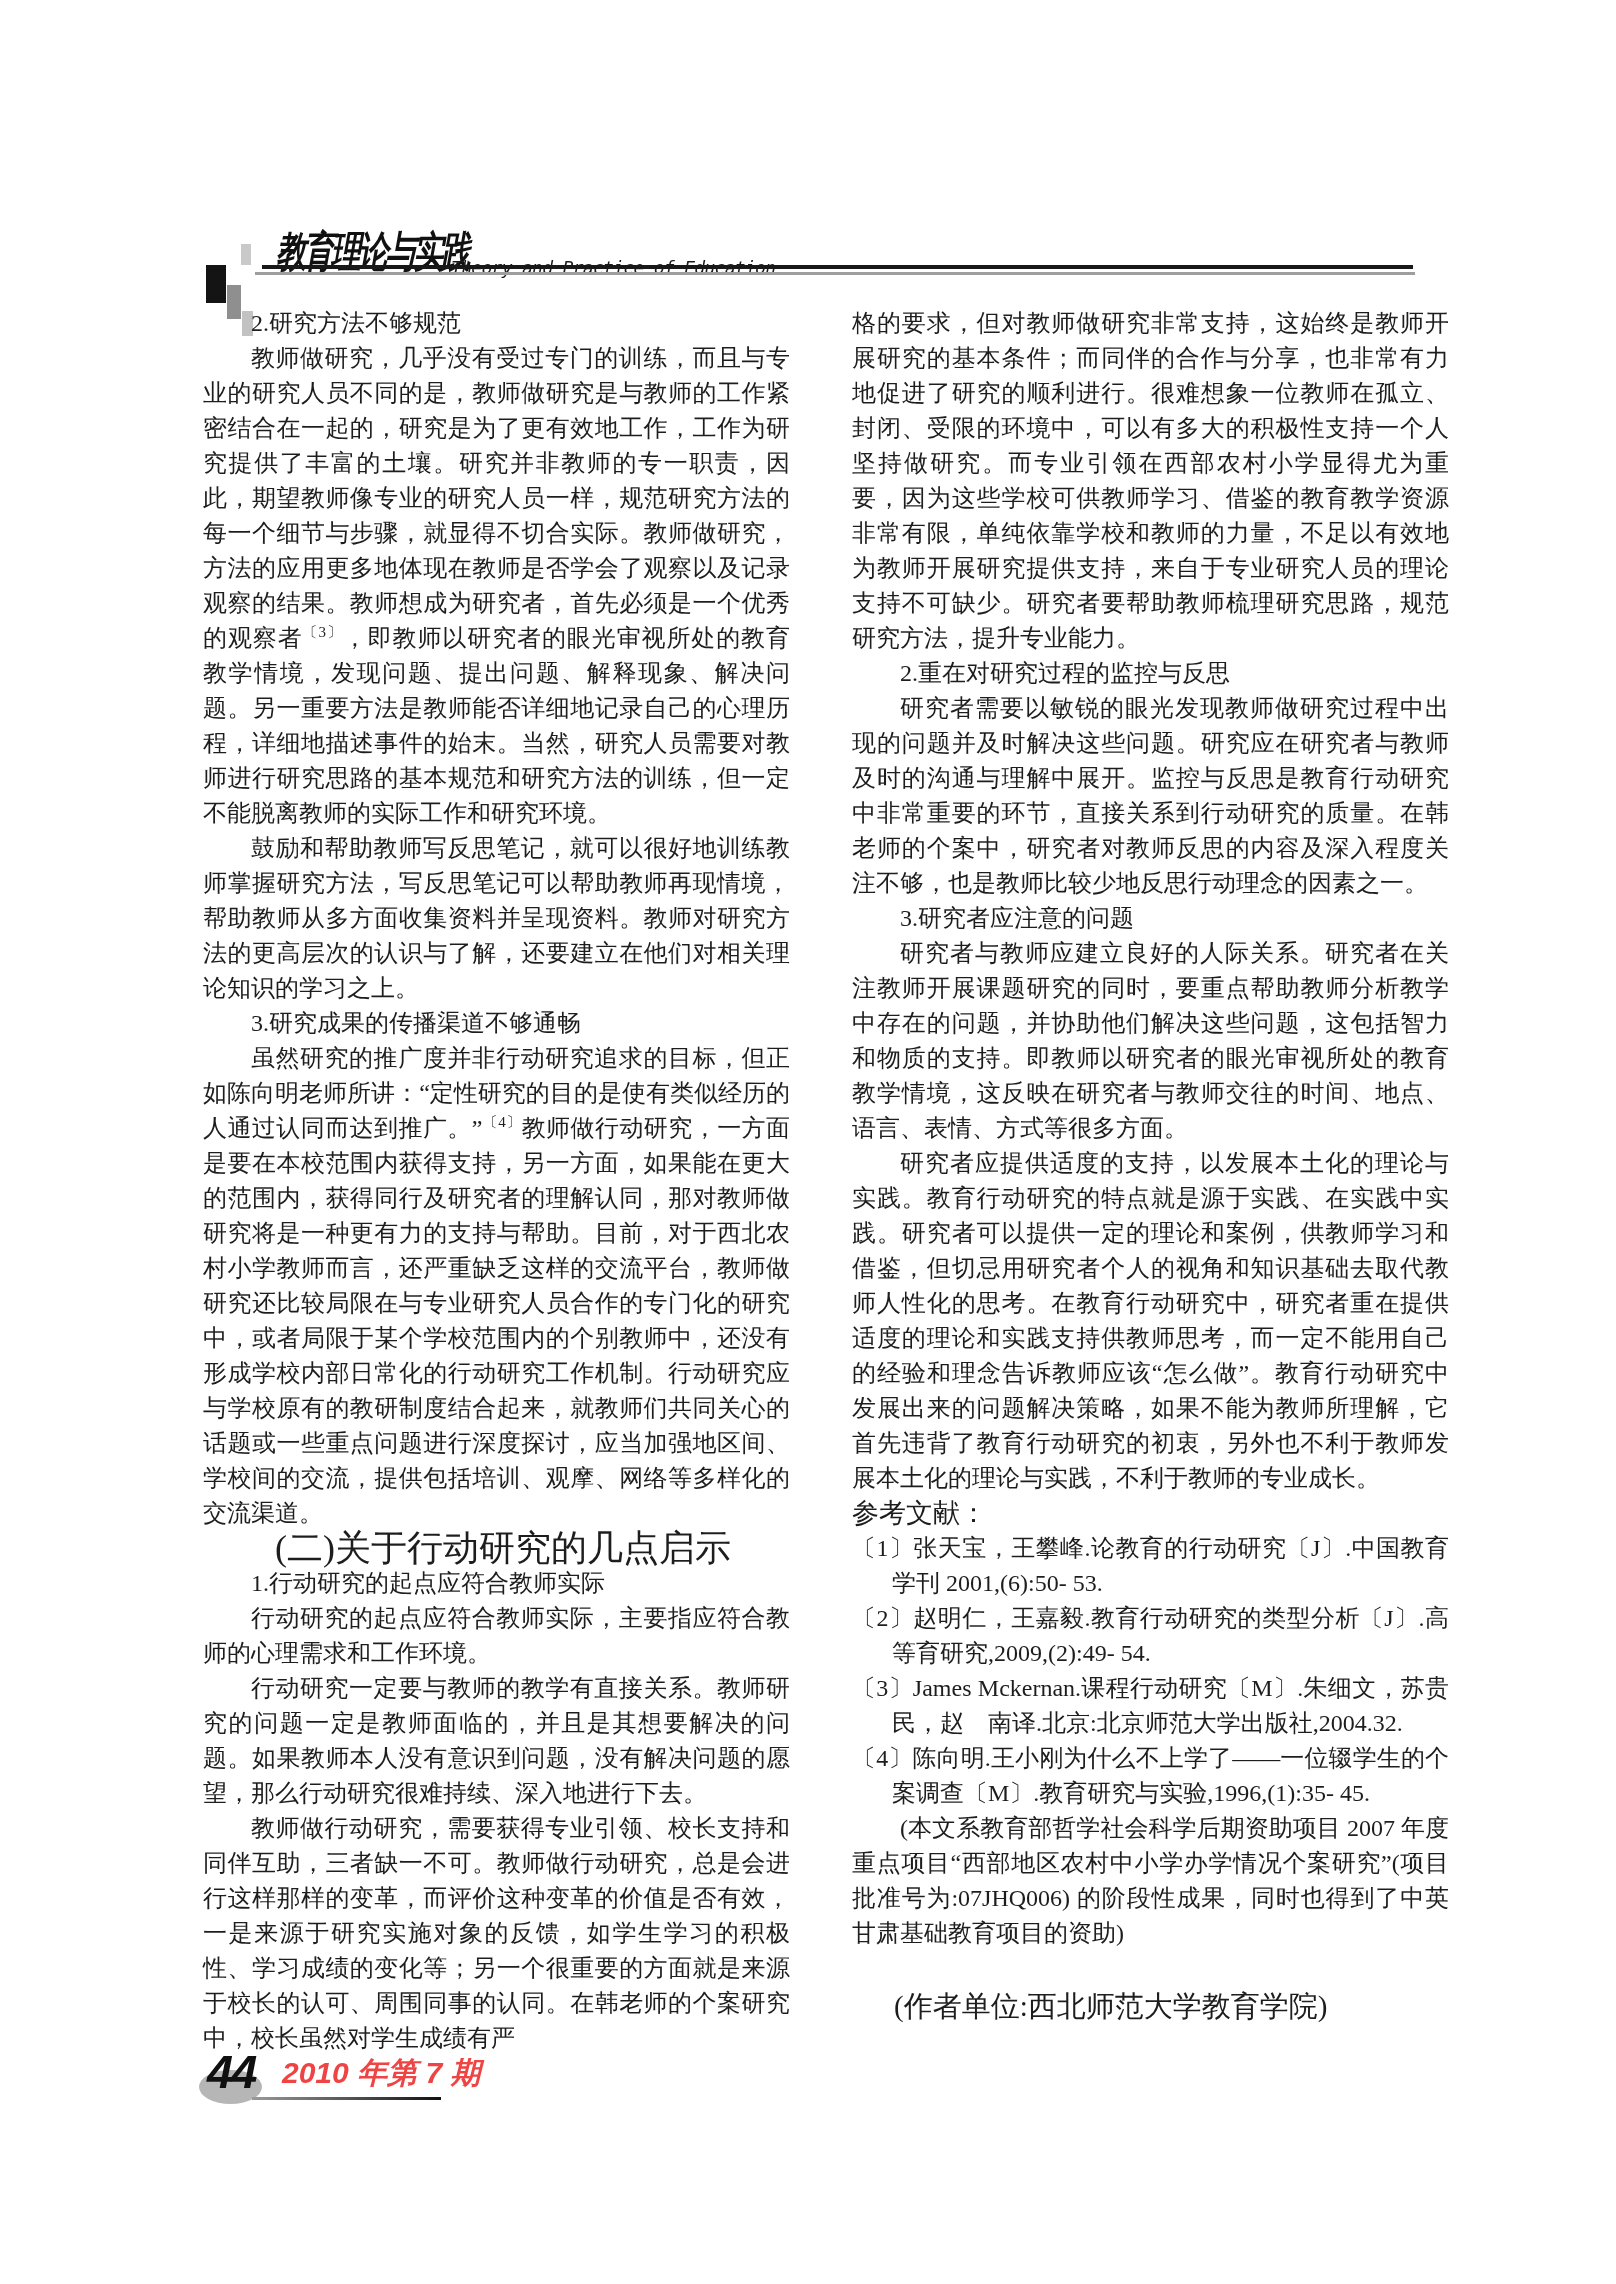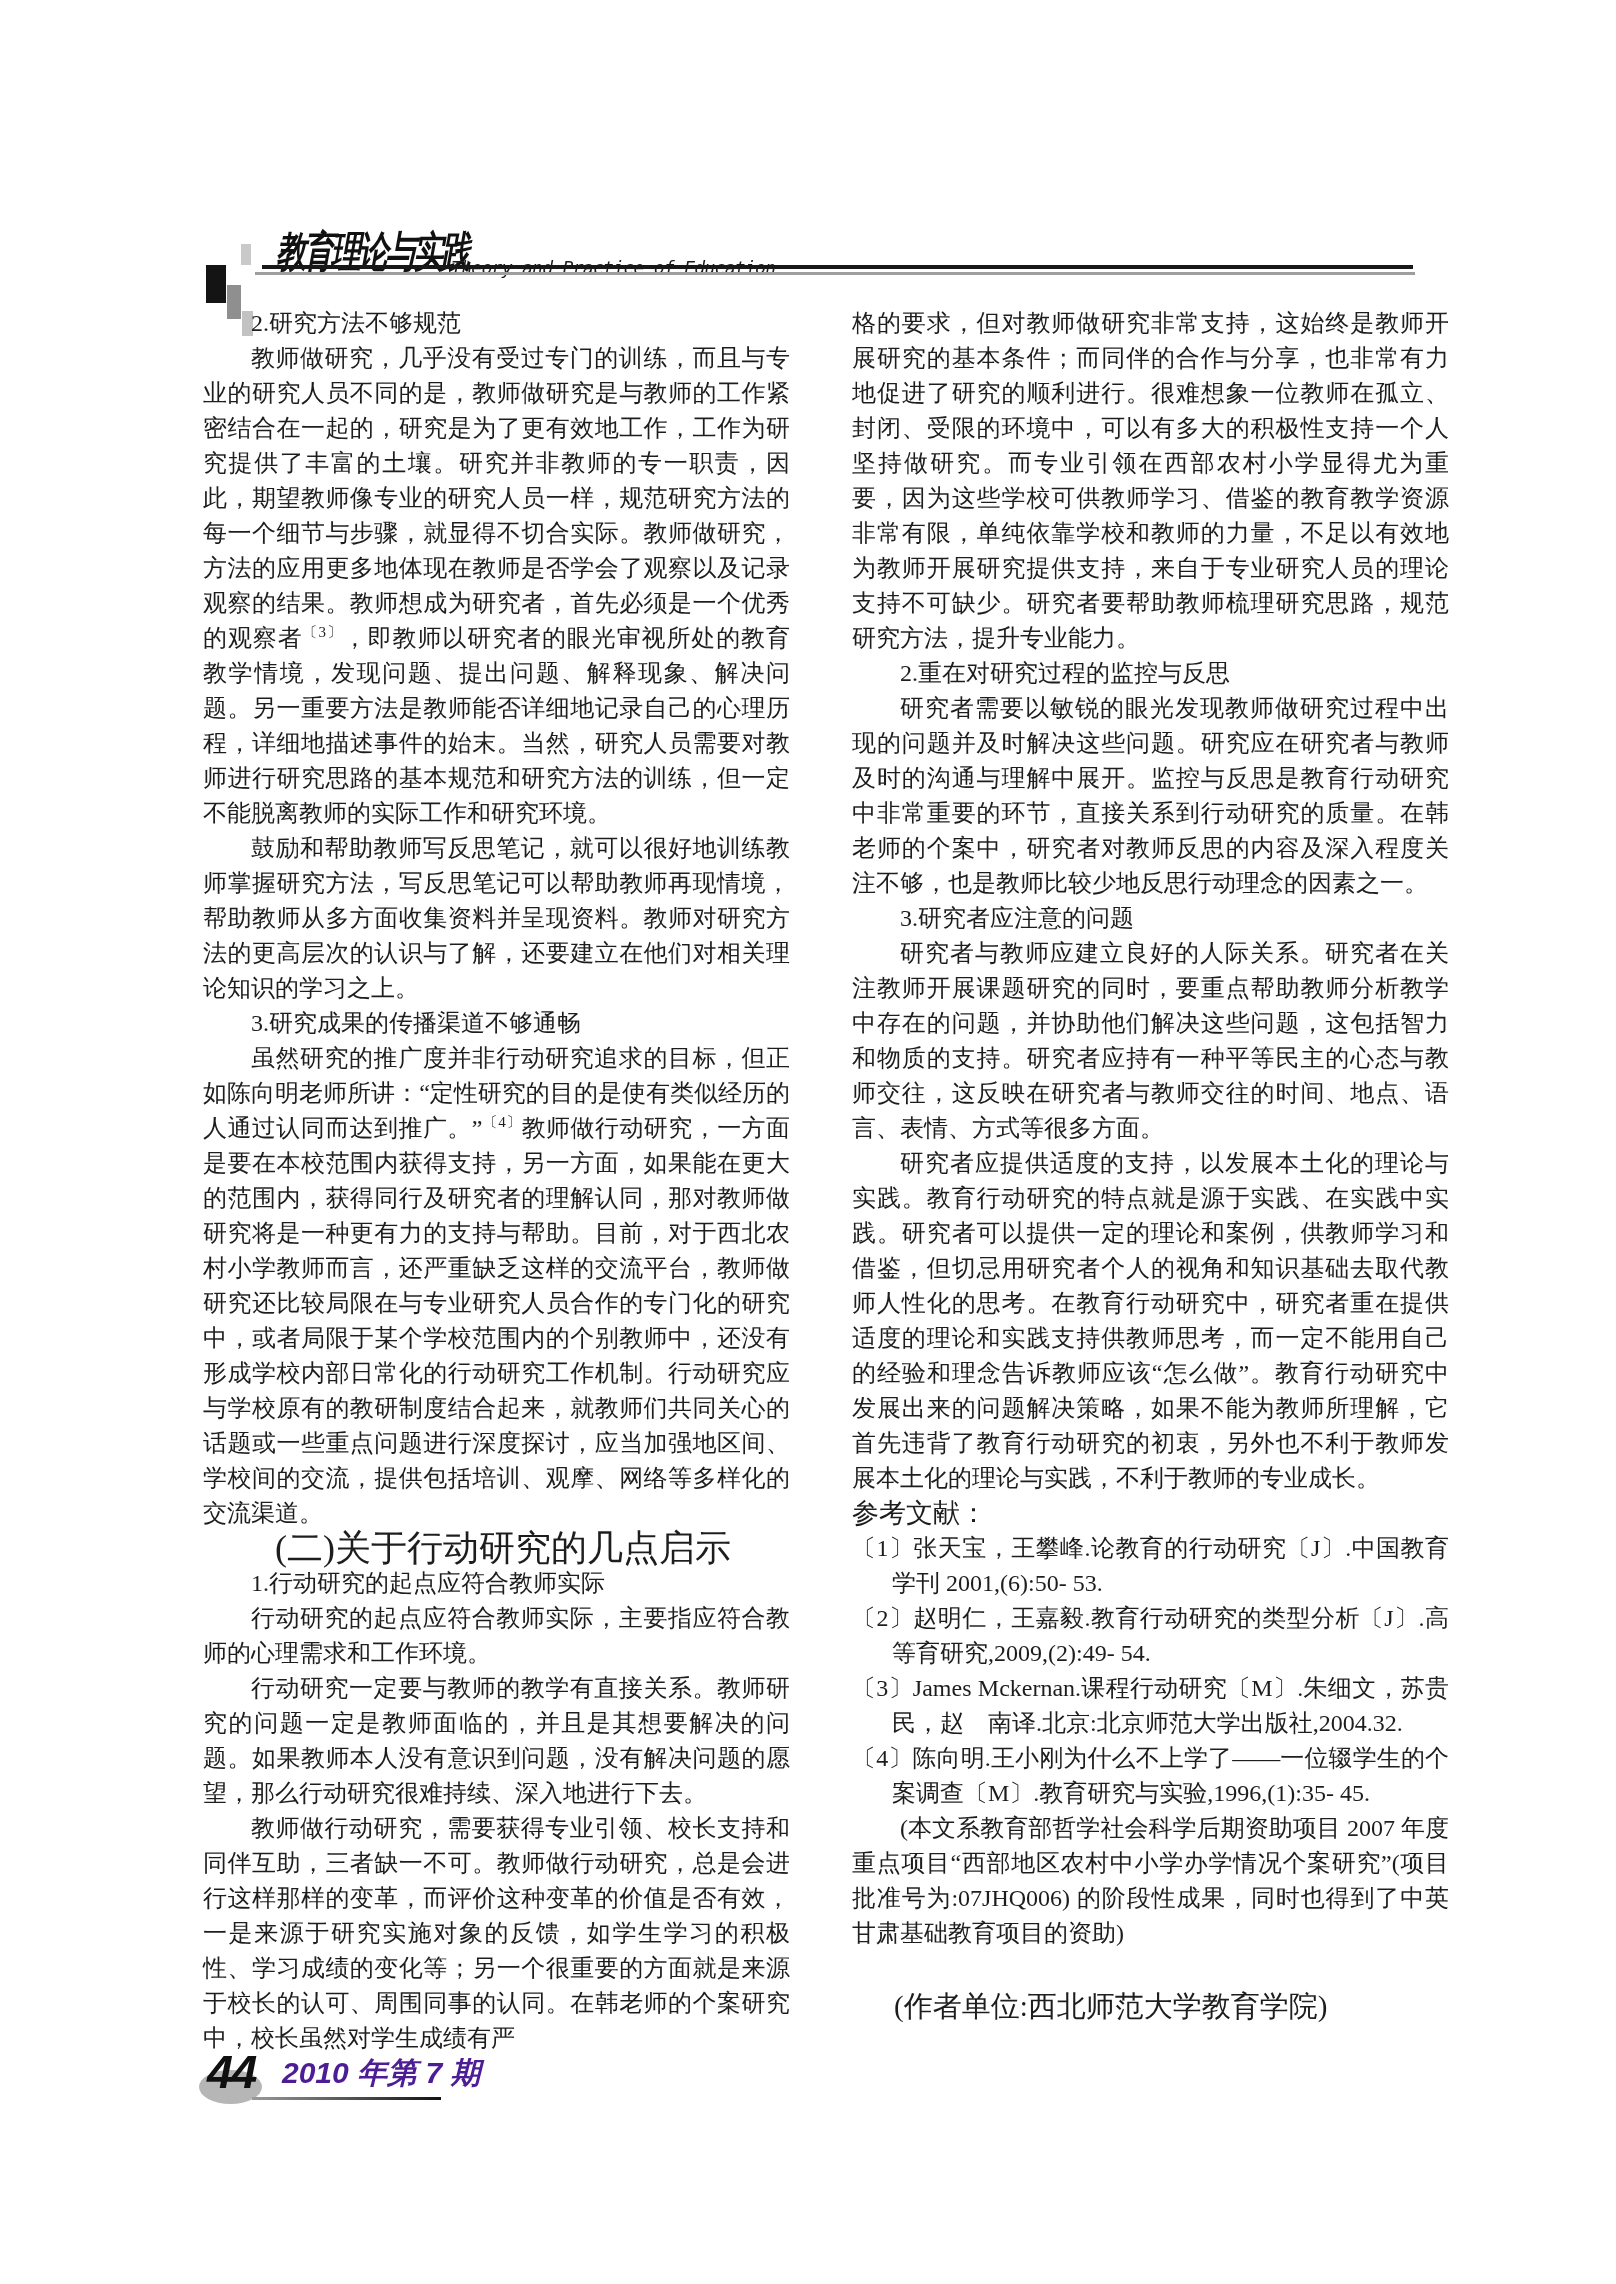--- a/index.html
+++ b/index.html
@@ -64,21 +64,21 @@
     width: 63px; height: 34px; border-radius: 50%; background: #b6b6b6;
   }
   .f-num {
     position: absolute; left: 207px; top: 2044px;
     font-size: 47px; font-weight: bold; font-style: italic; letter-spacing: -2px;
     font-family: "Liberation Sans", "DejaVu Sans", sans-serif; color: #101010;
   }
   .f-issue {
     position: absolute; left: 282px; top: 2053px;
     font-size: 30px; font-weight: bold; font-style: italic;
-    font-family: "Liberation Sans", "DejaVu Sans", sans-serif; color: #4c1d95;
+    font-family: "Liberation Sans", "DejaVu Sans", sans-serif; color: #ef4444;
     white-space: nowrap;
   }
   .f-line {
     position: absolute; left: 252px; top: 2097px;
     width: 189px; height: 2.6px;
     background: linear-gradient(90deg, #9a9a9a, #111);
   }
 </style>
 </head>
 <body>
@@ -107,21 +107,21 @@
     <p>行动研究的起点应符合教师实际，主要指应符合教师的心理需求和工作环境。</p>
     <p>行动研究一定要与教师的教学有直接关系。教师研究的问题一定是教师面临的，并且是其想要解决的问题。如果教师本人没有意识到问题，没有解决问题的愿望，那么行动研究很难持续、深入地进行下去。</p>
     <p>教师做行动研究，需要获得专业引领、校长支持和同伴互助，三者缺一不可。教师做行动研究，总是会进行这样那样的变革，而评价这种变革的价值是否有效，一是来源于研究实施对象的反馈，如学生学习的积极性、学习成绩的变化等；另一个很重要的方面就是来源于校长的认可、周围同事的认同。在韩老师的个案研究中，校长虽然对学生成绩有严</p>
   </section>
 
   <section class="col col-right">
     <p class="noindent">格的要求，但对教师做研究非常支持，这始终是教师开展研究的基本条件；而同伴的合作与分享，也非常有力地促进了研究的顺利进行。很难想象一位教师在孤立、封闭、受限的环境中，可以有多大的积极性支持一个人坚持做研究。而专业引领在西部农村小学显得尤为重要，因为这些学校可供教师学习、借鉴的教育教学资源非常有限，单纯依靠学校和教师的力量，不足以有效地为教师开展研究提供支持，来自于专业研究人员的理论支持不可缺少。研究者要帮助教师梳理研究思路，规范研究方法，提升专业能力。</p>
     <p>2.重在对研究过程的监控与反思</p>
     <p>研究者需要以敏锐的眼光发现教师做研究过程中出现的问题并及时解决这些问题。研究应在研究者与教师及时的沟通与理解中展开。监控与反思是教育行动研究中非常重要的环节，直接关系到行动研究的质量。在韩老师的个案中，研究者对教师反思的内容及深入程度关注不够，也是教师比较少地反思行动理念的因素之一。</p>
     <p>3.研究者应注意的问题</p>
-    <p>研究者与教师应建立良好的人际关系。研究者在关注教师开展课题研究的同时，要重点帮助教师分析教学中存在的问题，并协助他们解决这些问题，这包括智力和物质的支持。研究者应持有一种平等民主的心态与教师交往，这反映在研究者与教师交往的时间、地点、语言、表情、方式等很多方面。</p>
+    <p>研究者与教师应建立良好的人际关系。研究者在关注教师开展课题研究的同时，要重点帮助教师分析教学中存在的问题，并协助他们解决这些问题，这包括智力和物质的支持。即教师以研究者的眼光审视所处的教育教学情境，这反映在研究者与教师交往的时间、地点、语言、表情、方式等很多方面。</p>
     <p>研究者应提供适度的支持，以发展本土化的理论与实践。教育行动研究的特点就是源于实践、在实践中实践。研究者可以提供一定的理论和案例，供教师学习和借鉴，但切忌用研究者个人的视角和知识基础去取代教师人性化的思考。在教育行动研究中，研究者重在提供适度的理论和实践支持供教师思考，而一定不能用自己的经验和理念告诉教师应该“怎么做”。教育行动研究中发展出来的问题解决策略，如果不能为教师所理解，它首先违背了教育行动研究的初衷，另外也不利于教师发展本土化的理论与实践，不利于教师的专业成长。</p>
     <p class="ref-head">参考文献：</p>
     <p class="ref">〔1〕张天宝，王攀峰.论教育的行动研究〔J〕.中国教育学刊 2001,(6):50- 53.</p>
     <p class="ref">〔2〕赵明仁，王嘉毅.教育行动研究的类型分析〔J〕.高等育研究,2009,(2):49- 54.</p>
     <p class="ref">〔3〕James Mckernan.课程行动研究〔M〕.朱细文，苏贵民，赵　南译.北京:北京师范大学出版社,2004.32.</p>
     <p class="ref">〔4〕陈向明.王小刚为什么不上学了——一位辍学生的个案调查〔M〕.教育研究与实验,1996,(1):35- 45.</p>
     <p>(本文系教育部哲学社会科学后期资助项目 2007 年度重点项目“西部地区农村中小学办学情况个案研究”(项目批准号为:07JHQ006) 的阶段性成果，同时也得到了中英甘肃基础教育项目的资助)</p>
     <p class="author">(作者单位:西北师范大学教育学院)</p>
   </section>
 

